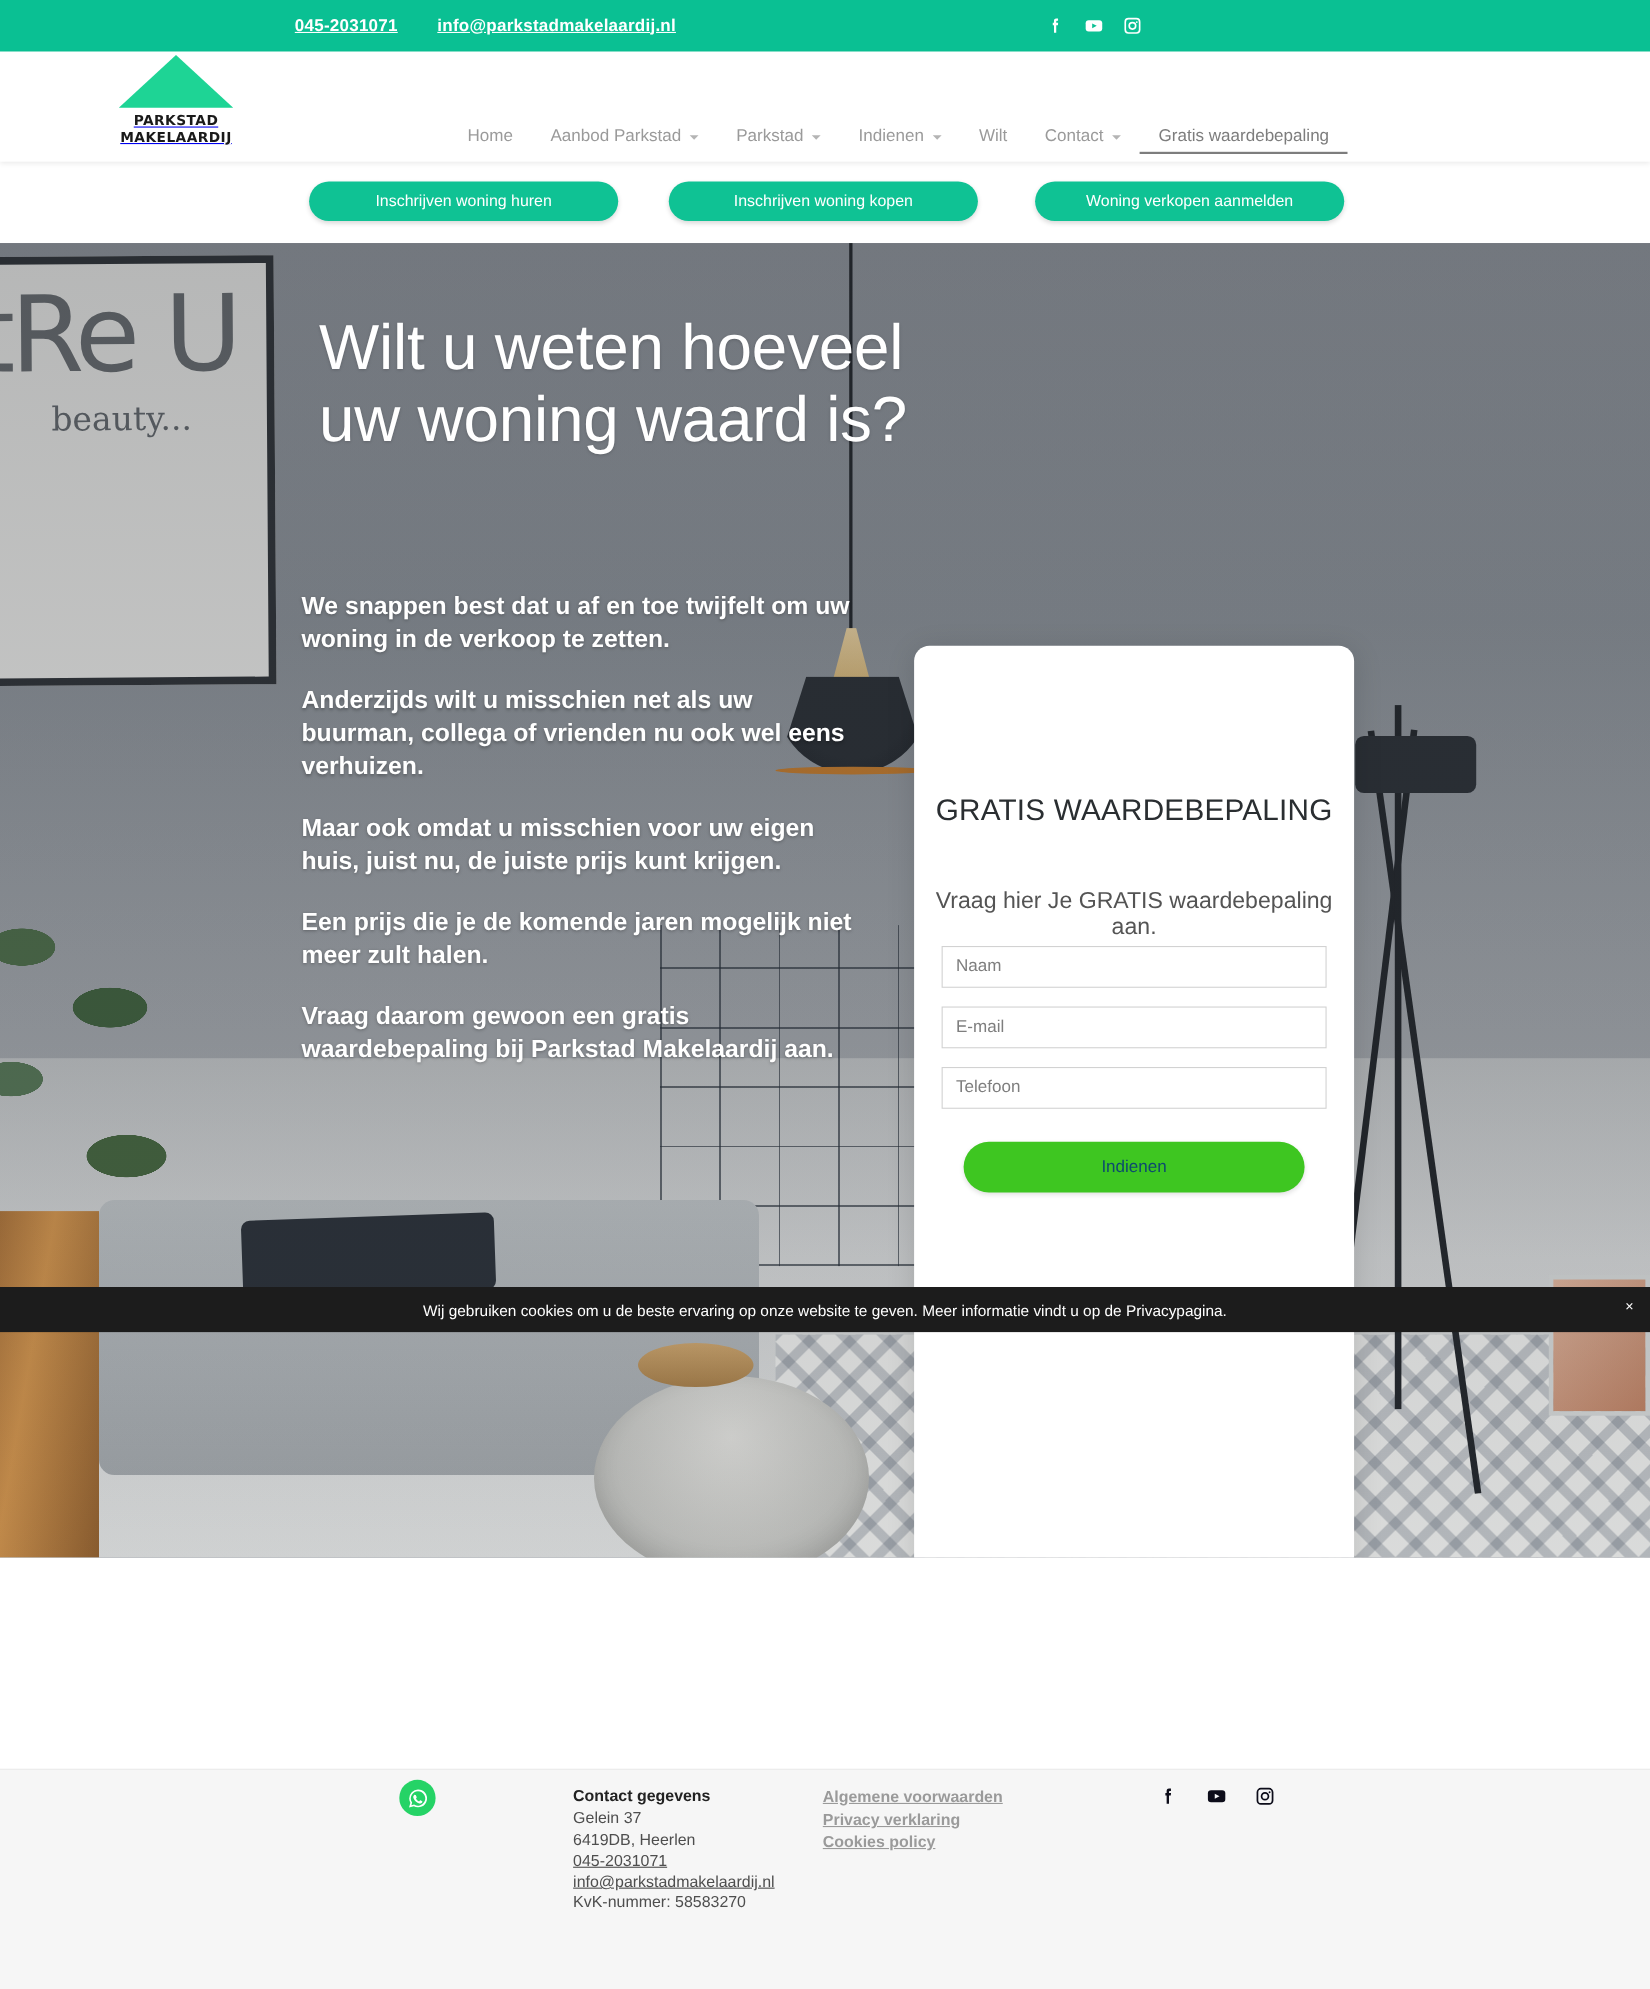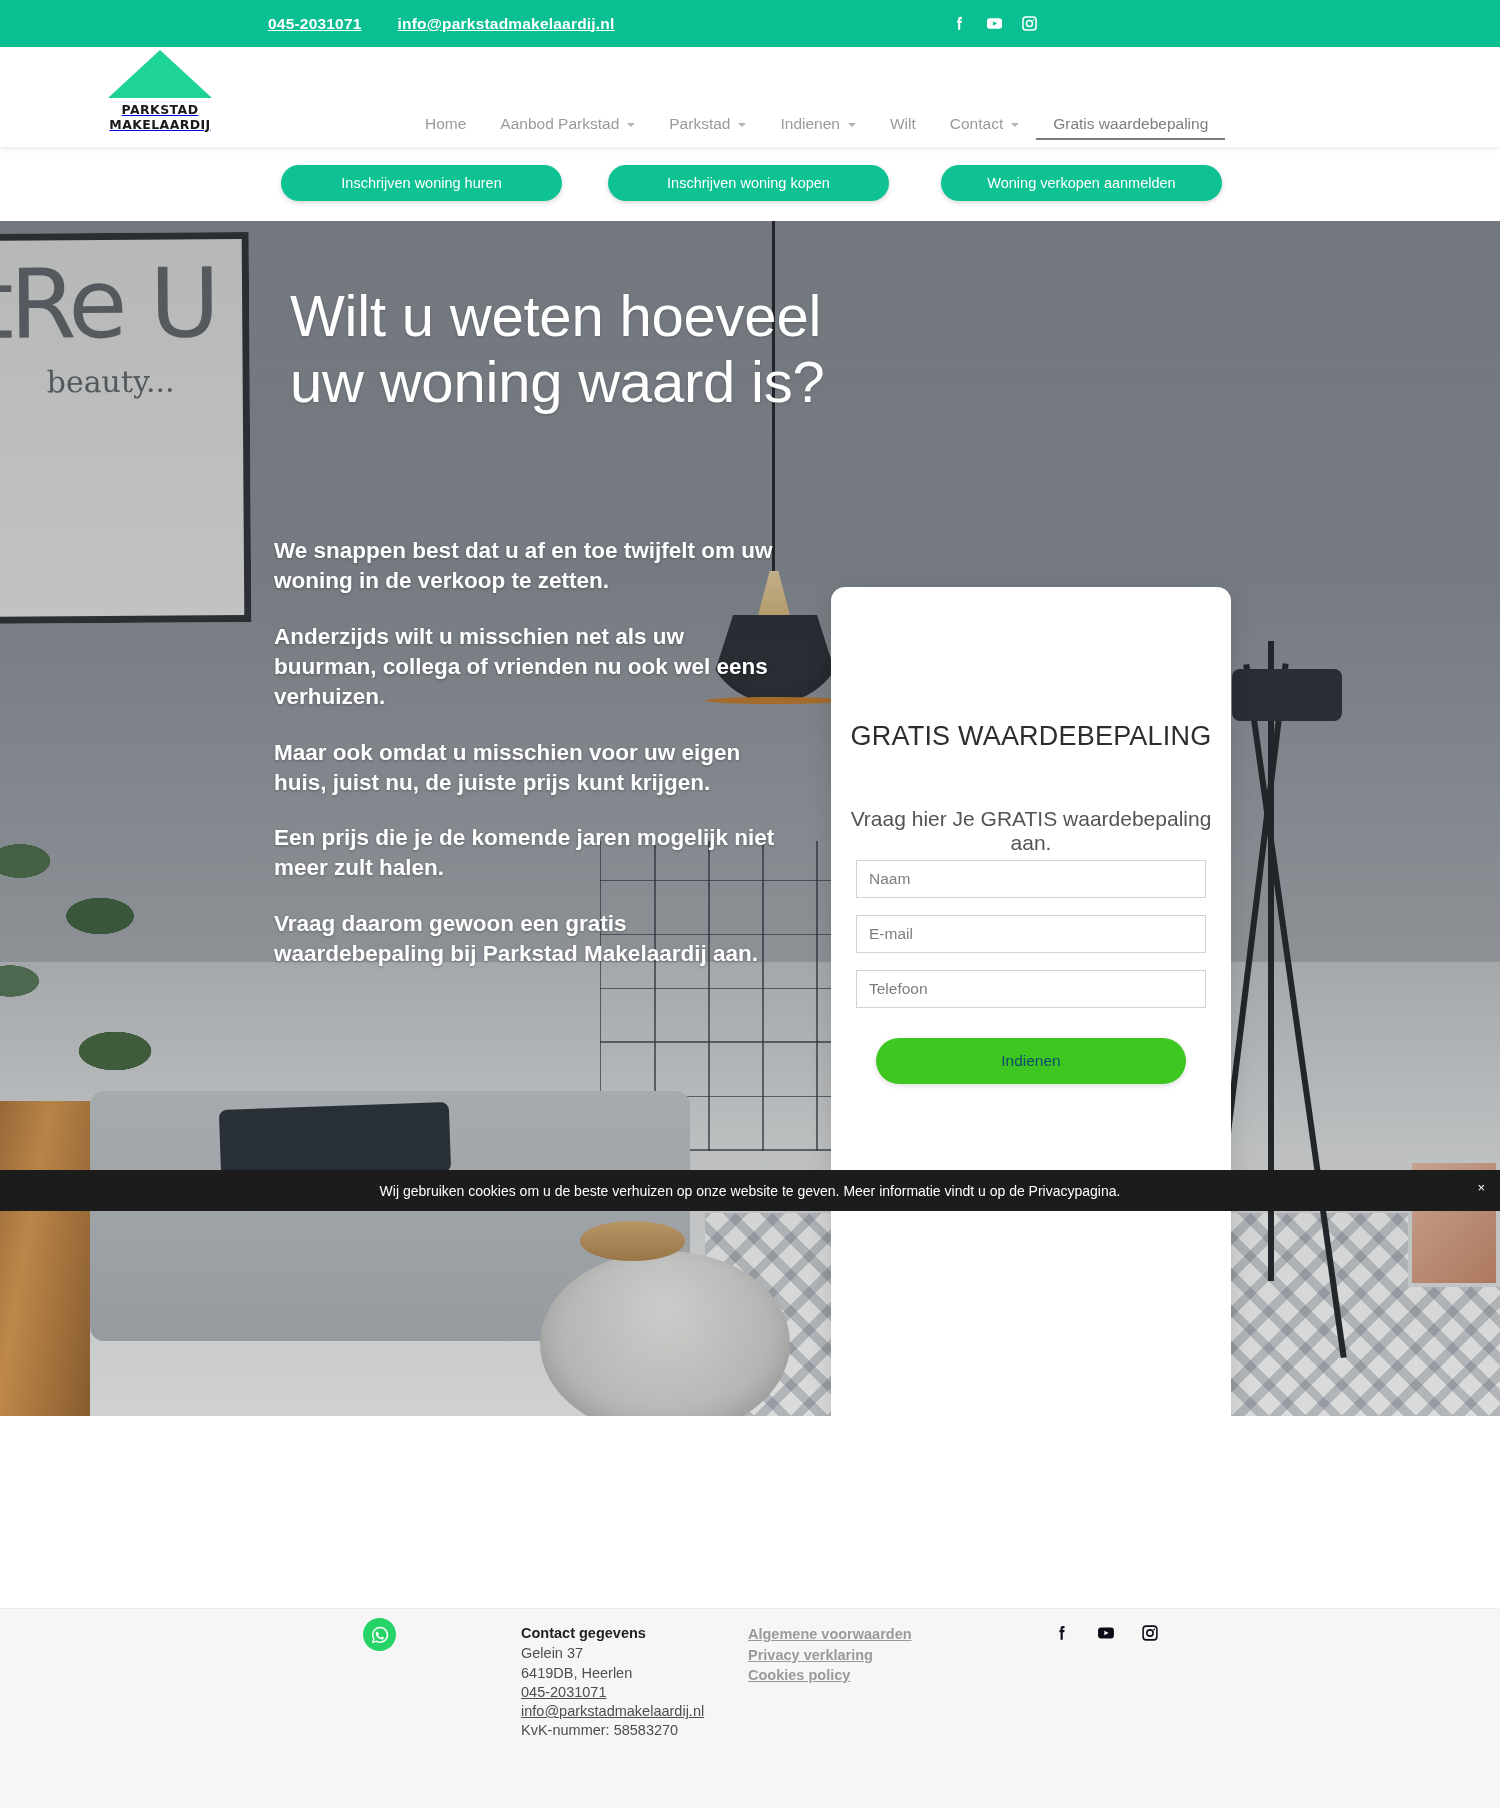--- a/index.html
+++ b/index.html
@@ -527,21 +527,21 @@
       <div class="form-sub">Vraag hier Je GRATIS waardebepaling aan.</div>
       <form class="form-fields">
         <input class="field" type="text" placeholder="Naam" style="">
         <input class="field" type="email" placeholder="E-mail" style="">
         <input class="field" type="tel" placeholder="Telefoon" style="">
         <button class="submit" type="button">Indienen</button>
       </form>
     </div>
 
     <div class="cookiebar">
-      <span class="cookie-text">Wij gebruiken cookies om u de beste verhuizen op onze website te geven. Meer informatie vindt u op de Privacypagina.</span>
+      <span class="cookie-text">Wij gebruiken cookies om u de beste ervaring op onze website te geven. Meer informatie vindt u op de Privacypagina.</span>
       <span class="cookie-close">×</span>
     </div>
   </div>
 </div>
 
 <div class="whitegap"></div>
 
 <div class="footer">
   <div class="wa" style="position:absolute;left:363px;top:9px;">
     <div class="wa-badge">

